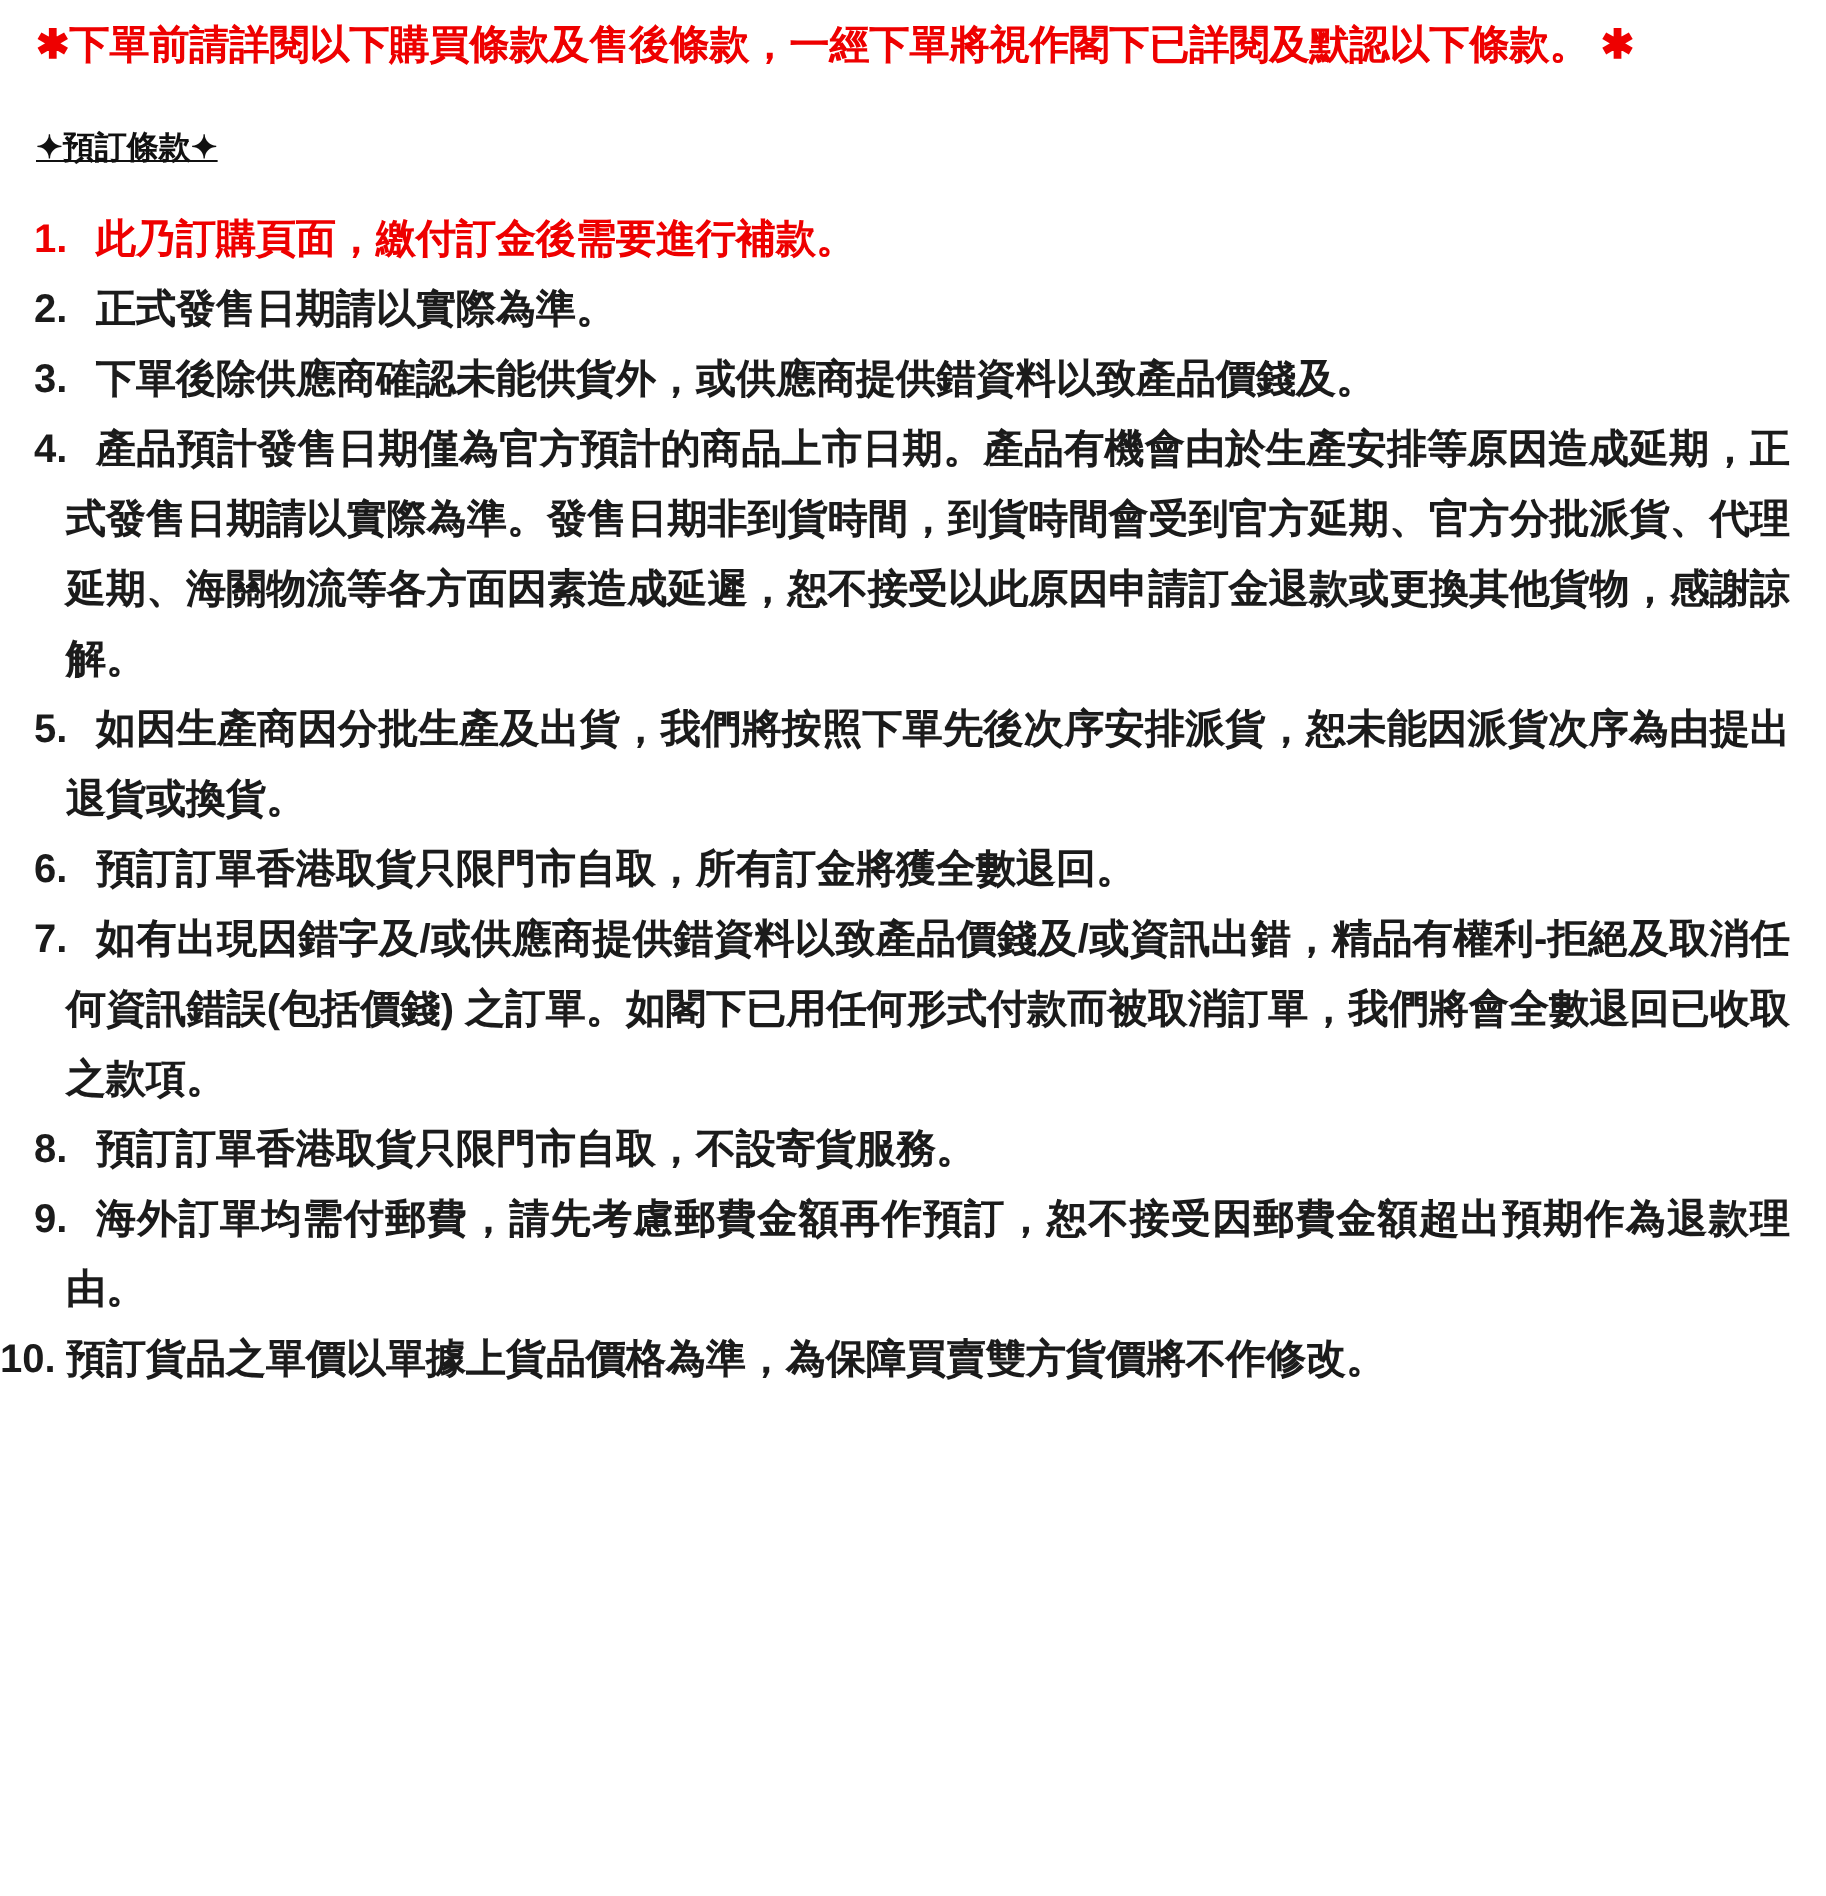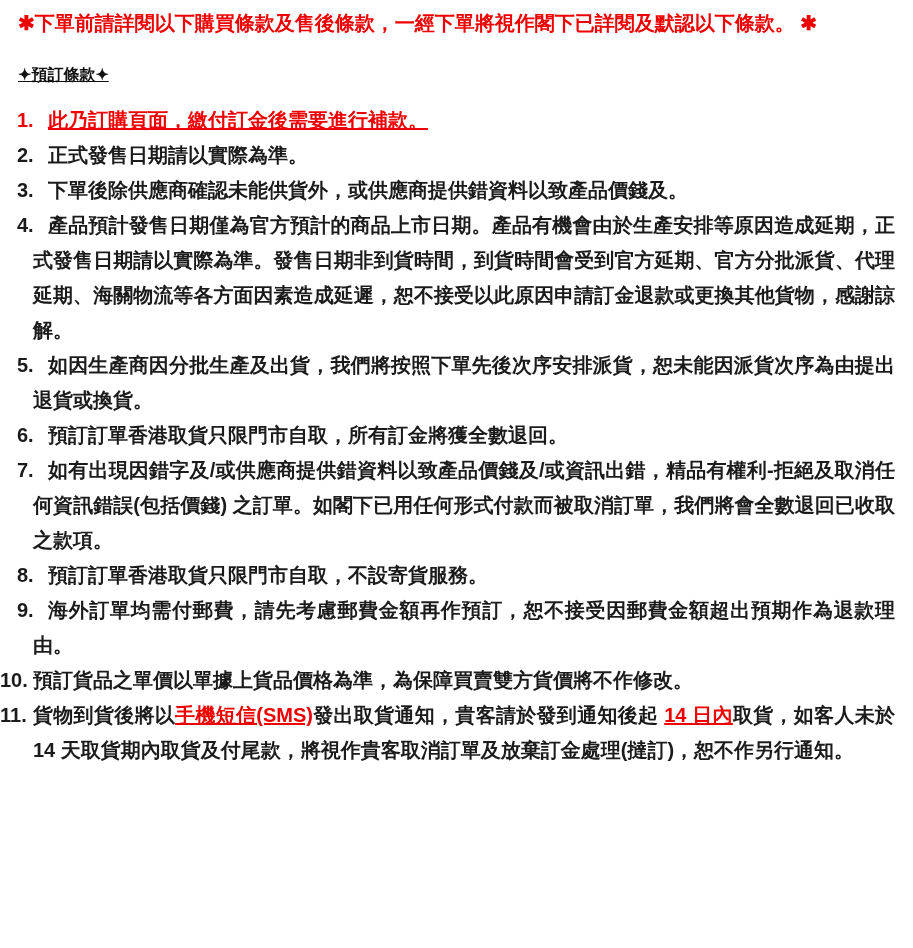--- a/index.html
+++ b/index.html
@@ -57,21 +57,21 @@
     display: block;
     text-indent: 15px;
   }
   ol.terms li.dd .content {
     text-indent: 0;
   }
   ol.terms li.red-item {
     color: #ee0000;
   }
   .seg { white-space: pre-wrap; }
-  .seg.red { color: #ee0000; text-decoration: underline; }
+  .seg.red { color: #ee0000; }
   .seg.red-underline {
     color: #ee0000;
     text-decoration: underline;
   }
   a.seg.link {
     color: #0000ee;
     text-decoration: underline;
     font-weight: bold;
     cursor: pointer;
   }
@@ -118,18 +118,14 @@
         <div class="content"><span class="seg normal">預訂訂單香港取貨只限門市自取，不設寄貨服務。</span></div>
       </li>
       <li>
         <span class="num">9.</span>
         <div class="content"><span class="seg normal">海外訂單均需付郵費，請先考慮郵費金額再作預訂，恕不接受因郵費金額超出預期作為退款理由。</span></div>
       </li>
       <li class="dd">
         <span class="num">10.</span>
         <div class="content"><span class="seg normal">預訂貨品之單價以單據上貨品價格為準，為保障買賣雙方貨價將不作修改。</span></div>
       </li>
-      <li class="dd">
-        <span class="num">11.</span>
-        <div class="content"><span class="seg normal">貨物到貨後將以</span><span class="seg red-underline">手機短信(SMS)</span><span class="seg normal">發出取貨通知，貴客請於發到通知後起 </span><span class="seg red-underline">14 日內</span><span class="seg normal">取貨，如客人未於 14 天取貨期內取貨及付尾款，將視作貴客取消訂單及放棄訂金處理(撻訂)，恕不作另行通知。</span></div>
-      </li>
     </ol>
 </div>
 
 </body></html>

